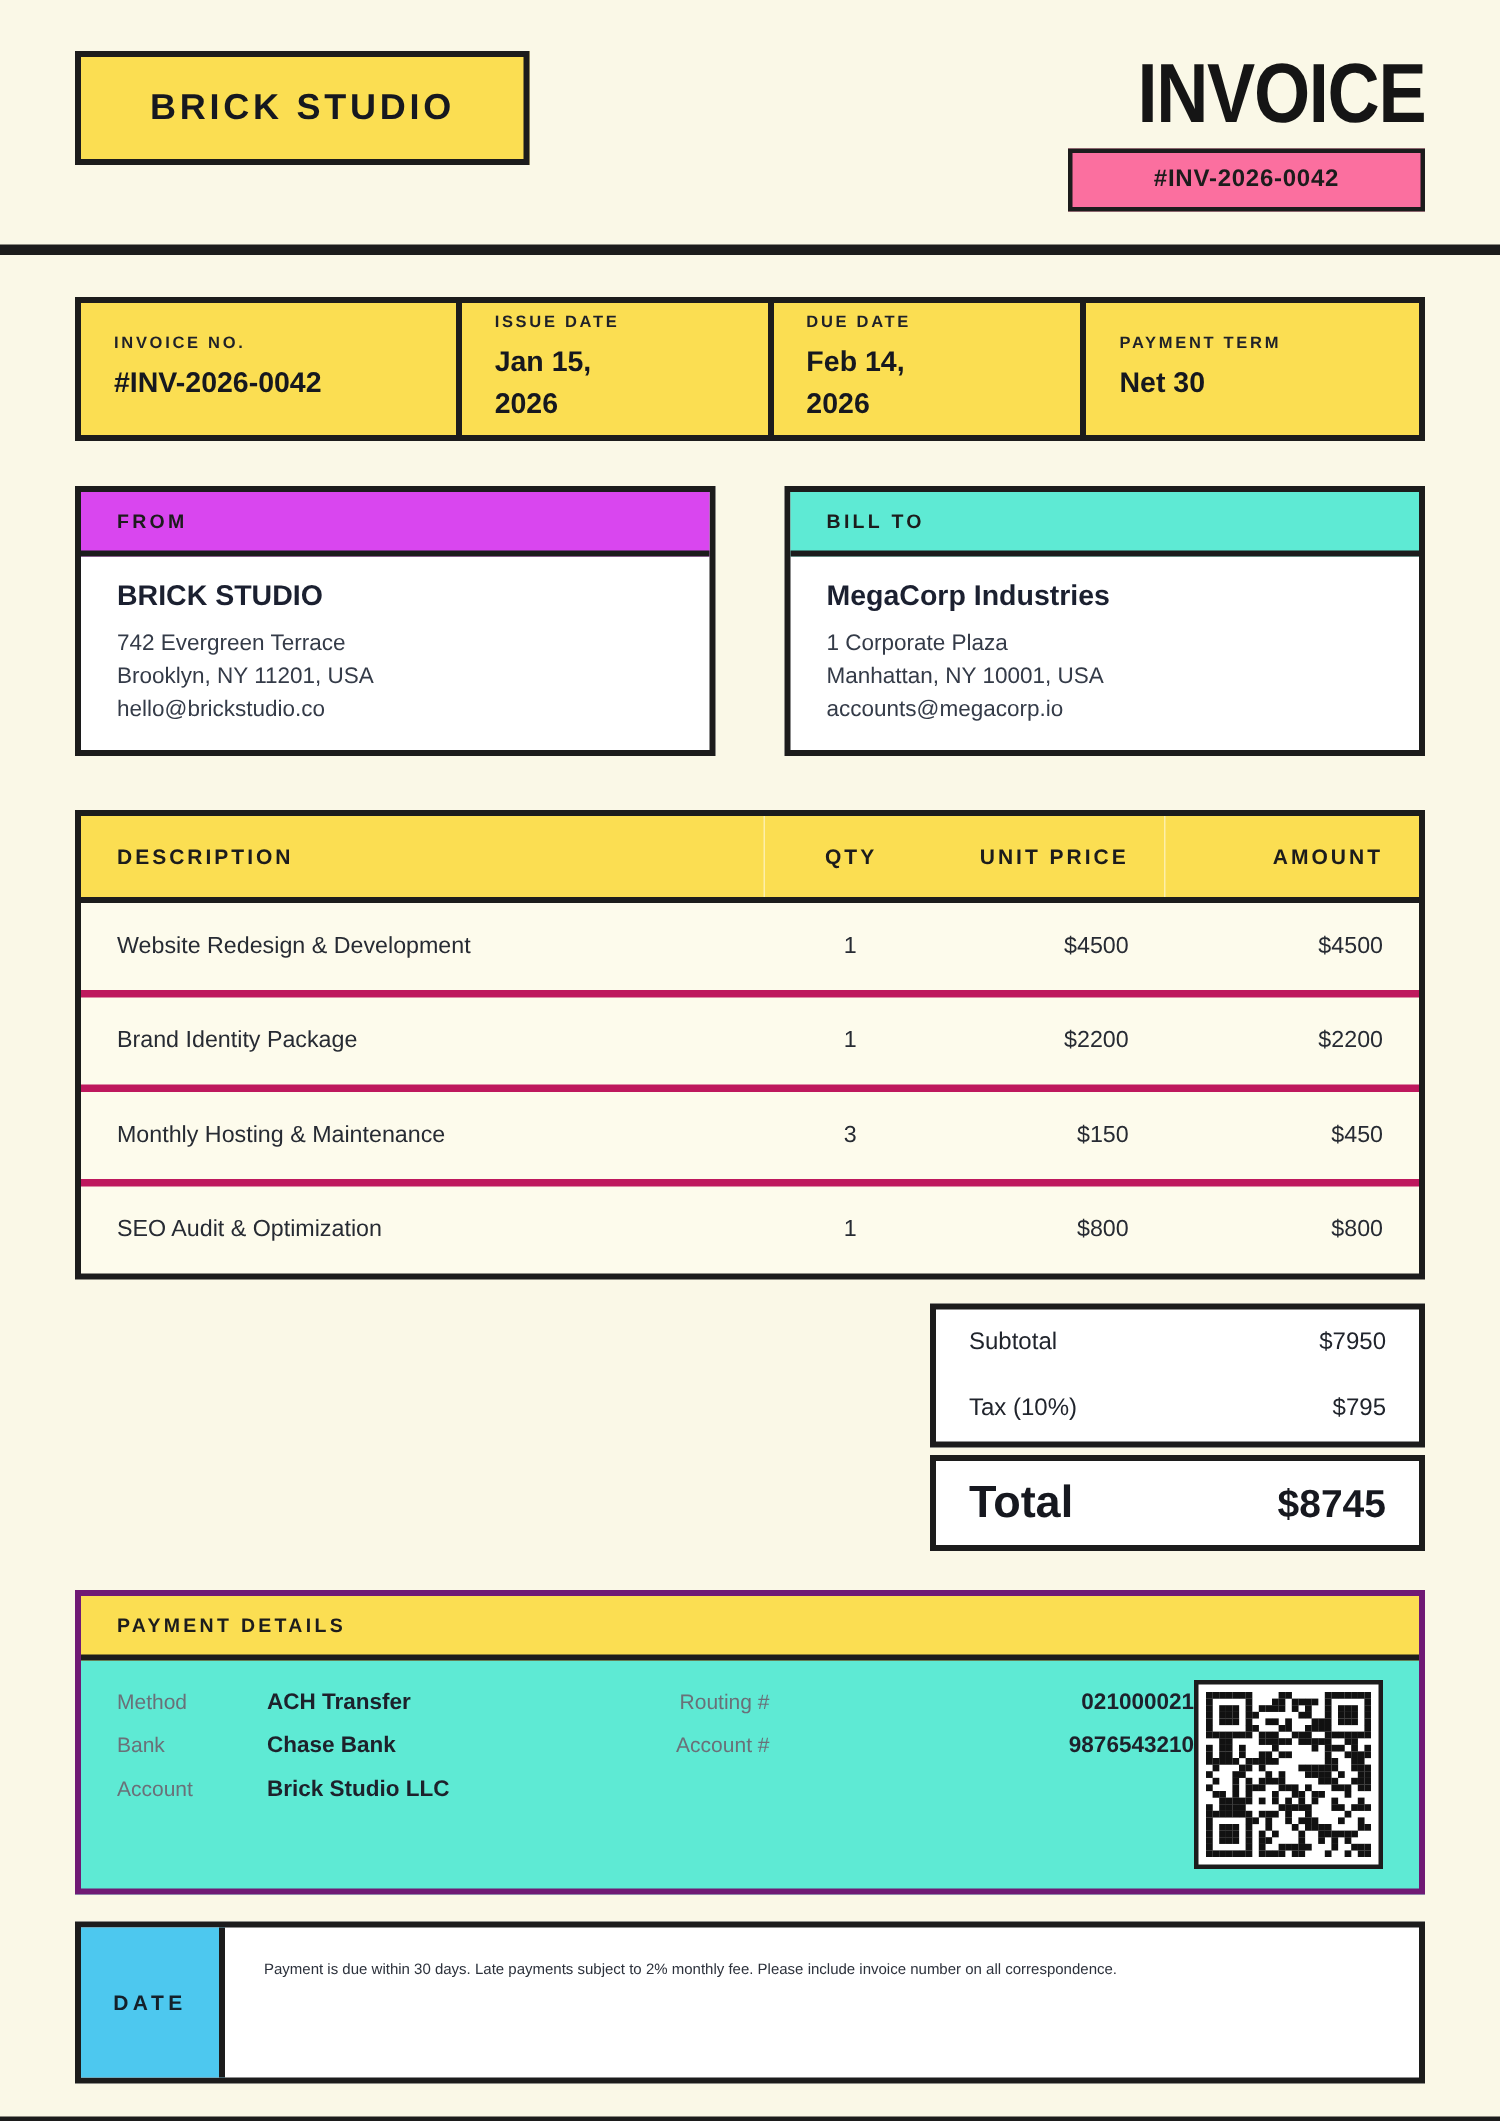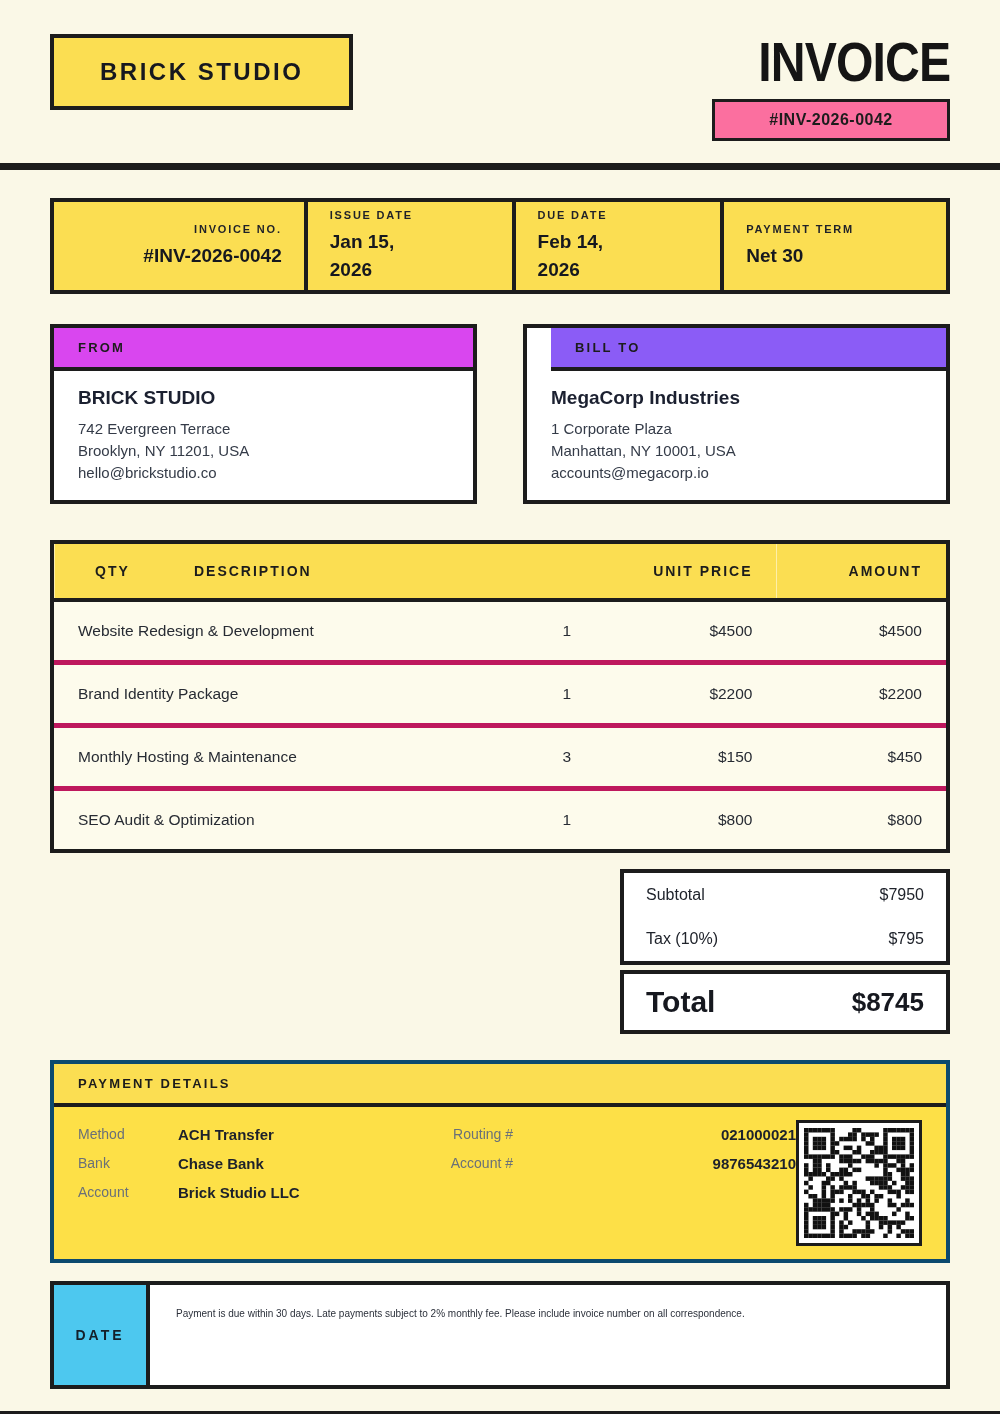--- a/index.html
+++ b/index.html
@@ -30,31 +30,31 @@
     margin-top: 9px; background: #FB6F9F; border: 3px solid #1C1C1C;
     min-width: 238px; text-align: center; padding: 9px 14px;
     font-size: 16px; font-weight: 800; color: #1C1C1C; letter-spacing: 0.5px;
   }
   .top-rule { height: 7px; background: #1C1C1C; }
 
   
   .info-bar { margin-top: 28px; display: flex; background: #FBDE52; border: 4px solid #1C1C1C; height: 96px; }
   .info-cell { display: flex; flex-direction: column; justify-content: center; padding: 6px 22px; }
   .info-cell + .info-cell { border-left: 4px solid #1C1C1C; }
-  .ic-1 { width: 28%; text-align: right; } .ic-2 { width: 23.3%; } .ic-3 { width: 23.4%; } .ic-4 { width: 25.3%; }
+  .ic-1 { width: 28%; } .ic-2 { width: 23.3%; } .ic-3 { width: 23.4%; } .ic-4 { width: 25.3%; }
   .info-label { font-size: 11px; font-weight: 800; letter-spacing: 1.8px; color: #1F2128; margin-bottom: 7px; }
   .info-value { font-size: 19px; font-weight: 800; color: #16181F; line-height: 1.45; }
   .wrap-date .info-value { max-width: 104px; }
 
   
   .parties { margin-top: 30px; display: flex; gap: 46px; }
   .party { flex: 1; border: 4px solid #1C1C1C; background: #FFFFFF; }
   .party-head { padding: 12px 24px; font-size: 13px; font-weight: 800; letter-spacing: 2.2px; color: #1C1C1C; border-bottom: 4px solid #1C1C1C; }
   .party-head.yellow { background: #d946ef; }
-  .party-head.pink { background: #8b5cf6; margin-left: 24px; }
+  .party-head.pink { background: #5eead4; }
   .party-body { padding: 16px 24px 16px; }
   .party-name { font-size: 19px; font-weight: 800; color: #1B2030; margin-bottom: 9px; }
   .party-line { font-size: 15px; color: #343B48; line-height: 1.47; }
 
   
   .items { margin-top: 36px; border: 4px solid #1C1C1C; background: #FDFBEC; }
   .items-head { display: flex; background: #FBDE52; border-bottom: 4px solid #1C1C1C; }
   .items-head .cell { padding: 19px 24px; font-size: 14px; font-weight: 800; letter-spacing: 2px; color: #1C1C1C; }
   .items-row { display: flex; }
   .items-row + .items-row { border-top: 5px solid #be185d; }
@@ -66,21 +66,21 @@
 
   
   .totals { margin: 16px 50px 0 auto; width: 330px; }
   .totals-sub { border: 4px solid #1C1C1C; background: #FFFFFF; }
   .t-row { display: flex; justify-content: space-between; padding: 13px 22px; font-size: 16px; color: #20242C; }
   .totals-grand { margin-top: 5px; border: 4px solid #1C1C1C; background: #FFFFFF; display: flex; justify-content: space-between; align-items: center; padding: 11px 22px; }
   .grand-label { font-size: 30px; font-weight: 800; color: #16181F; }
   .grand-value { font-size: 26px; font-weight: 800; color: #16181F; }
 
   
-  .payment { margin-top: 26px; border: 4px solid #0c4a6e; background: #fde047; }
+  .payment { margin-top: 26px; border: 4px solid #701a75; background: #5eead4; }
   .payment-head { padding: 12px 24px; background: #FBDE52; border-bottom: 4px solid #1C1C1C; font-size: 13px; font-weight: 800; letter-spacing: 2.2px; color: #1C1C1C; }
   .payment-body { display: flex; padding: 13px 24px 13px; }
   .pay-col { display: grid; grid-template-columns: auto auto; align-content: start; column-gap: 0; }
   .pay-col-1 { width: 330px; grid-template-columns: 100px auto; }
   .pay-col-2 { flex: 1; grid-template-columns: 105px auto; text-align: right; }
   .pay-label { font-size: 14px; color: #6A7078; padding: 6px 0; }
   .pay-value { font-size: 15px; font-weight: 700; color: #1D212B; padding: 6px 0; }
   .qr-box { width: 126px; height: 126px; border: 3px solid #1C1C1C; background: #FFFFFF; padding: 5px; align-self: center; }
   .qr-box svg { width: 110px; height: 110px; display: block; }
 
@@ -141,22 +141,22 @@
         <div class="party-name">MegaCorp Industries</div>
         <div class="party-line">1 Corporate Plaza</div>
         <div class="party-line">Manhattan, NY 10001, USA</div>
         <div class="party-line">accounts@megacorp.io</div>
       </div>
     </div>
   </div>
 
   <div class="items">
     <div class="items-head">
+      <div class="cell c-desc">DESCRIPTION</div>
       <div class="cell c-qty">QTY</div>
-      <div class="cell c-desc">DESCRIPTION</div>
       <div class="cell c-price">UNIT PRICE</div>
       <div class="cell c-amount">AMOUNT</div>
     </div>
     <div class="items-row">
       <div class="cell c-desc">Website Redesign &amp; Development</div>
       <div class="cell c-qty">1</div>
       <div class="cell c-price">$4500</div>
       <div class="cell c-amount">$4500</div>
     </div>
     <div class="items-row">

